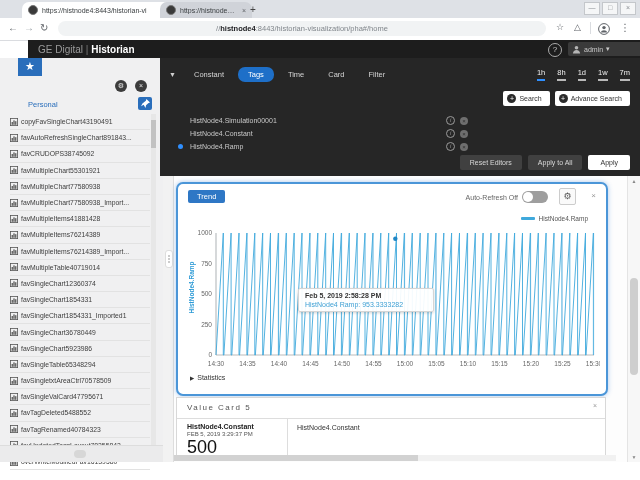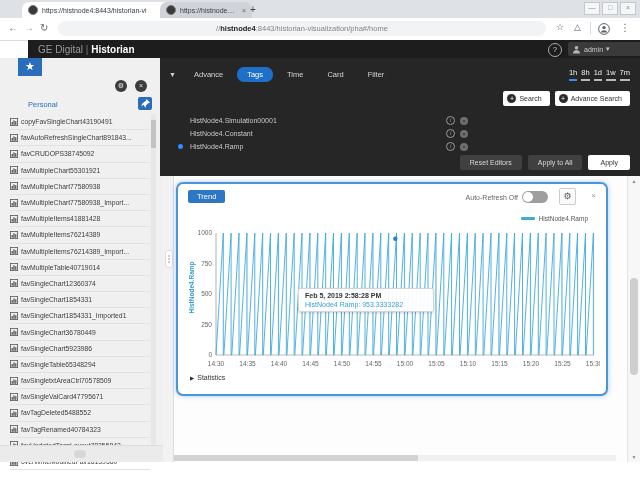--- a/index.html
+++ b/index.html
@@ -54,21 +54,21 @@
   #fav-thumb{left:151px;top:62px;width:5px;height:28px;background:#c2c2c2;}
   #side-bottom{left:0;bottom:0;width:163px;height:16px;background:#ebebec;border-top:1px solid #ddd;}
   #side-handle{left:74px;bottom:4px;width:12px;height:8px;border-radius:5px;background:#d7d7d7;}
 
   
   #cfg{left:160px;top:58px;width:480px;height:118px;background:#262626;}
   #cfg-caret{left:9px;top:13px;color:#cfcfcf;font-size:7px;}
   #cfg-tabs{left:24px;top:9px;display:flex;gap:4px;align-items:center;}
   .cfg-tab{font-size:7.5px;color:#d4d4d4;padding:3px 10px;border-radius:2px;}
   .cfg-tab.active{background:#1e6fc8;color:#fff;border-radius:7px;}
-  #ranges{right:10px;top:10px;display:flex;gap:4px;justify-content:center;}
+  #ranges{right:10px;top:10px;display:flex;gap:12px;justify-content:center;}
   .range{font-size:7.5px;color:#f0f0f0;padding-bottom:2px;border-bottom:2px solid #b9b9b9;}
   .range.active{border-bottom-color:#2f8fff;}
   #searchrow{right:10px;top:33px;display:flex;gap:5px;}
   .searchbtn{background:#fff;border-radius:2px;font-size:7px;color:#333;display:flex;
              align-items:center;gap:3px;padding:3px 8px 3px 4px;}
   .plus-circ{width:9px;height:9px;border-radius:50%;background:#2b2b2b;color:#fff;font-size:7px;
              text-align:center;line-height:9px;}
   #tagrows{left:18px;top:56px;width:450px;}
   .tagrow{height:13px;display:flex;align-items:center;font-size:7px;color:#c9c9c9;position:relative;}
   .tagdot{width:5px;height:5px;border-radius:50%;background:#2f8fff;position:absolute;left:0;top:4px;}
@@ -401,21 +401,21 @@
     </div>
   <div class="abs" id="fav-scroll"></div>
   <div class="abs" id="fav-thumb"></div>
   <div class="abs" id="side-bottom"></div>
   <div class="abs" id="side-handle"></div>
 </div>
 
 <div class="abs" id="cfg">
   <span class="abs" id="cfg-caret">▼</span>
   <div class="abs" id="cfg-tabs">
-      <div class="cfg-tab">Advance</div>
+      <div class="cfg-tab">Constant</div>
       <div class="cfg-tab active">Tags</div>
       <div class="cfg-tab">Time</div>
       <div class="cfg-tab">Card</div>
       <div class="cfg-tab">Filter</div>
     </div>
   <div class="abs" id="ranges">
       <div class="range active">1h</div>
       <div class="range">8h</div>
       <div class="range">1d</div>
       <div class="range">1w</div>
@@ -526,20 +526,30 @@
     <div class="abs" id="tooltip">
       <div class="t1">Feb 5, 2019 2:58:28 PM</div>
       <div class="t2">HistNode4 Ramp: 953.3333282</div>
     </div>
     <div class="abs" id="stats">
       <span class="arr">▶</span>
       <span>Statistics</span>
     </div>
   </div>
 
+  <div class="abs" id="vcard">
+    <div class="abs" id="vcard-title">Value Card 5</div>
+    <div class="abs" id="vcard-close">×</div>
+    <div class="abs" id="vcard-div"></div>
+    <div class="abs" id="vcard-vdiv"></div>
+    <div class="abs" id="vc-name">HistNode4.Constant</div>
+    <div class="abs" id="vc-ts">FEB 5, 2019 3:29:37 PM</div>
+    <div class="abs" id="vc-val">500</div>
+    <div class="abs" id="vc-detail">HistNode4.Constant</div>
+  </div>
 
   <div class="abs" id="vscroll">
     <span class="abs scr-arrow" style="top:2px;">▲</span>
     <span class="abs scr-arrow" style="bottom:2px;">▼</span>
   </div>
   <div class="abs" id="vthumb" style="right:2px;left:auto;"></div>
   <div class="abs" id="hscroll">
     <div class="abs" id="hthumb"></div>
   </div>
 </div>

